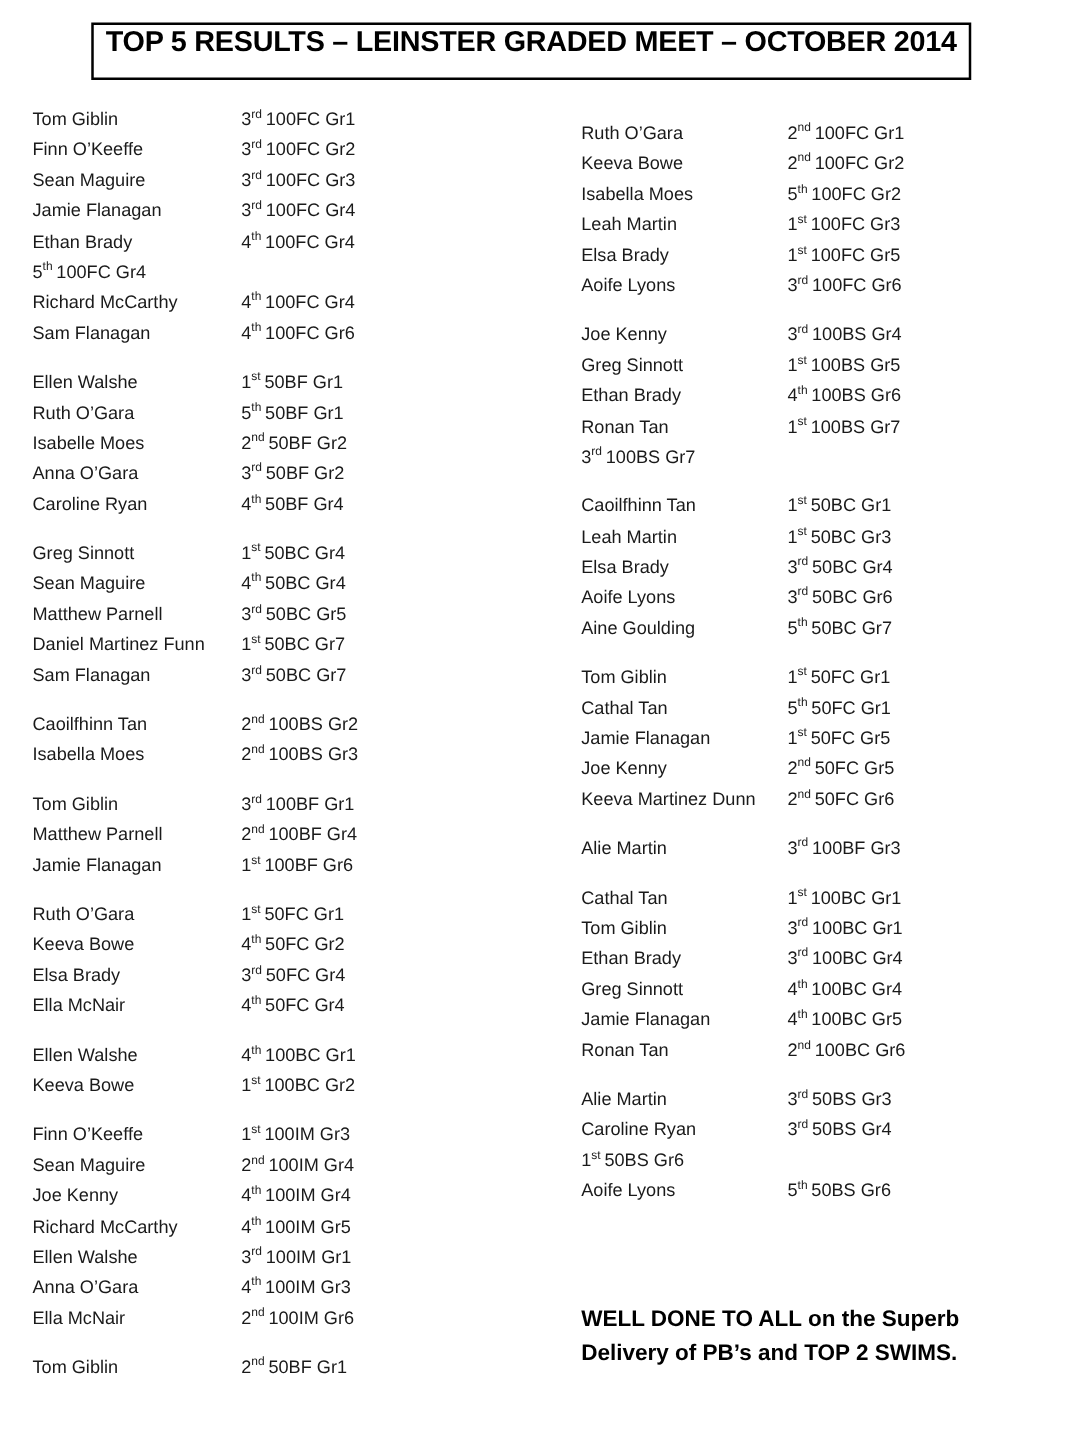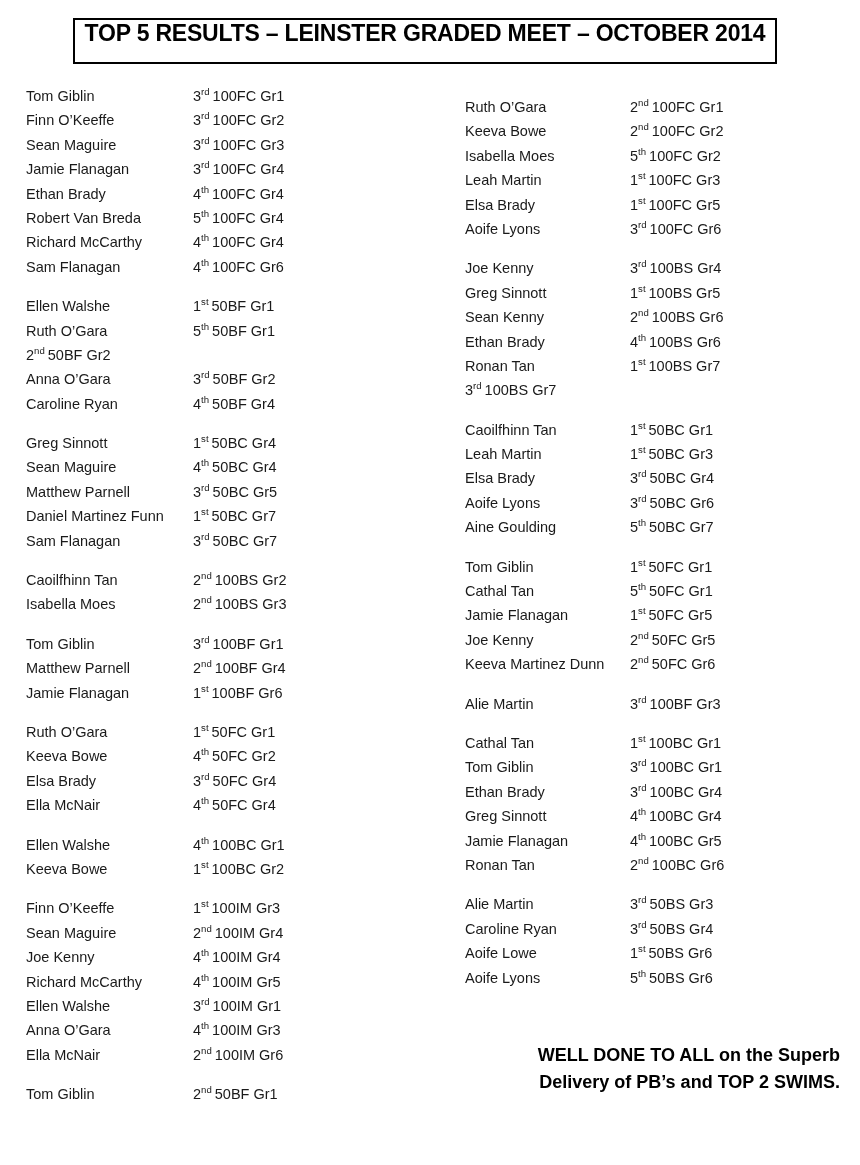--- a/index.html
+++ b/index.html
@@ -98,21 +98,21 @@
   .closing {
     position: absolute;
     left: 465px;
     top: 1042px;
     width: 375px;
     font-size: 18px;
     font-weight: bold;
     line-height: 27px;
     color: #000000;
   }
-  .closing .line { display: block; white-space: nowrap; text-align: right; }
+  .closing .line { display: block; white-space: nowrap; }
 </style>
 </head>
 <body>
 
 <div class="page">
 
   <div class="title-box">
     <div class="title-text">TOP 5 RESULTS – LEINSTER GRADED MEET – OCTOBER 2014</div>
   </div>
 
@@ -132,21 +132,20 @@
         </div>
         <div class="row">
           <span class="name">Jamie Flanagan</span>
           <span class="result"><span class="ord">3<sup>rd</sup></span><span class="event">100FC Gr4</span></span>
         </div>
         <div class="row">
           <span class="name">Ethan Brady</span>
           <span class="result"><span class="ord">4<sup>th</sup></span><span class="event">100FC Gr4</span></span>
         </div>
         <div class="row">
-          <span class="name">Robert Van Breda</span>
           <span class="result"><span class="ord">5<sup>th</sup></span><span class="event">100FC Gr4</span></span>
         </div>
         <div class="row">
           <span class="name">Richard McCarthy</span>
           <span class="result"><span class="ord">4<sup>th</sup></span><span class="event">100FC Gr4</span></span>
         </div>
         <div class="row">
           <span class="name">Sam Flanagan</span>
           <span class="result"><span class="ord">4<sup>th</sup></span><span class="event">100FC Gr6</span></span>
         </div>
@@ -154,20 +153,21 @@
       <div class="group">
         <div class="row">
           <span class="name">Ellen Walshe</span>
           <span class="result"><span class="ord">1<sup>st</sup></span><span class="event">50BF Gr1</span></span>
         </div>
         <div class="row">
           <span class="name">Ruth O’Gara</span>
           <span class="result"><span class="ord">5<sup>th</sup></span><span class="event">50BF Gr1</span></span>
         </div>
         <div class="row">
+          <span class="name">Isabelle Moes</span>
           <span class="result"><span class="ord">2<sup>nd</sup></span><span class="event">50BF Gr2</span></span>
         </div>
         <div class="row">
           <span class="name">Anna O’Gara</span>
           <span class="result"><span class="ord">3<sup>rd</sup></span><span class="event">50BF Gr2</span></span>
         </div>
         <div class="row">
           <span class="name">Caroline Ryan</span>
           <span class="result"><span class="ord">4<sup>th</sup></span><span class="event">50BF Gr4</span></span>
         </div>
@@ -313,24 +313,20 @@
       <div class="group">
         <div class="row">
           <span class="name">Joe Kenny</span>
           <span class="result"><span class="ord">3<sup>rd</sup></span><span class="event">100BS Gr4</span></span>
         </div>
         <div class="row">
           <span class="name">Greg Sinnott</span>
           <span class="result"><span class="ord">1<sup>st</sup></span><span class="event">100BS Gr5</span></span>
         </div>
         <div class="row">
-          <span class="name">Sean Kenny</span>
-          <span class="result"><span class="ord">2<sup>nd</sup></span><span class="event">100BS Gr6</span></span>
-        </div>
-        <div class="row">
           <span class="name">Ethan Brady</span>
           <span class="result"><span class="ord">4<sup>th</sup></span><span class="event">100BS Gr6</span></span>
         </div>
         <div class="row">
           <span class="name">Ronan Tan</span>
           <span class="result"><span class="ord">1<sup>st</sup></span><span class="event">100BS Gr7</span></span>
         </div>
         <div class="row">
           <span class="result"><span class="ord">3<sup>rd</sup></span><span class="event">100BS Gr7</span></span>
         </div>
@@ -414,21 +410,20 @@
       <div class="group">
         <div class="row">
           <span class="name">Alie Martin</span>
           <span class="result"><span class="ord">3<sup>rd</sup></span><span class="event">50BS Gr3</span></span>
         </div>
         <div class="row">
           <span class="name">Caroline Ryan</span>
           <span class="result"><span class="ord">3<sup>rd</sup></span><span class="event">50BS Gr4</span></span>
         </div>
         <div class="row">
-          <span class="name">Aoife Lowe</span>
           <span class="result"><span class="ord">1<sup>st</sup></span><span class="event">50BS Gr6</span></span>
         </div>
         <div class="row">
           <span class="name">Aoife Lyons</span>
           <span class="result"><span class="ord">5<sup>th</sup></span><span class="event">50BS Gr6</span></span>
         </div>
       </div>
     </div>
 
   <div class="closing">

